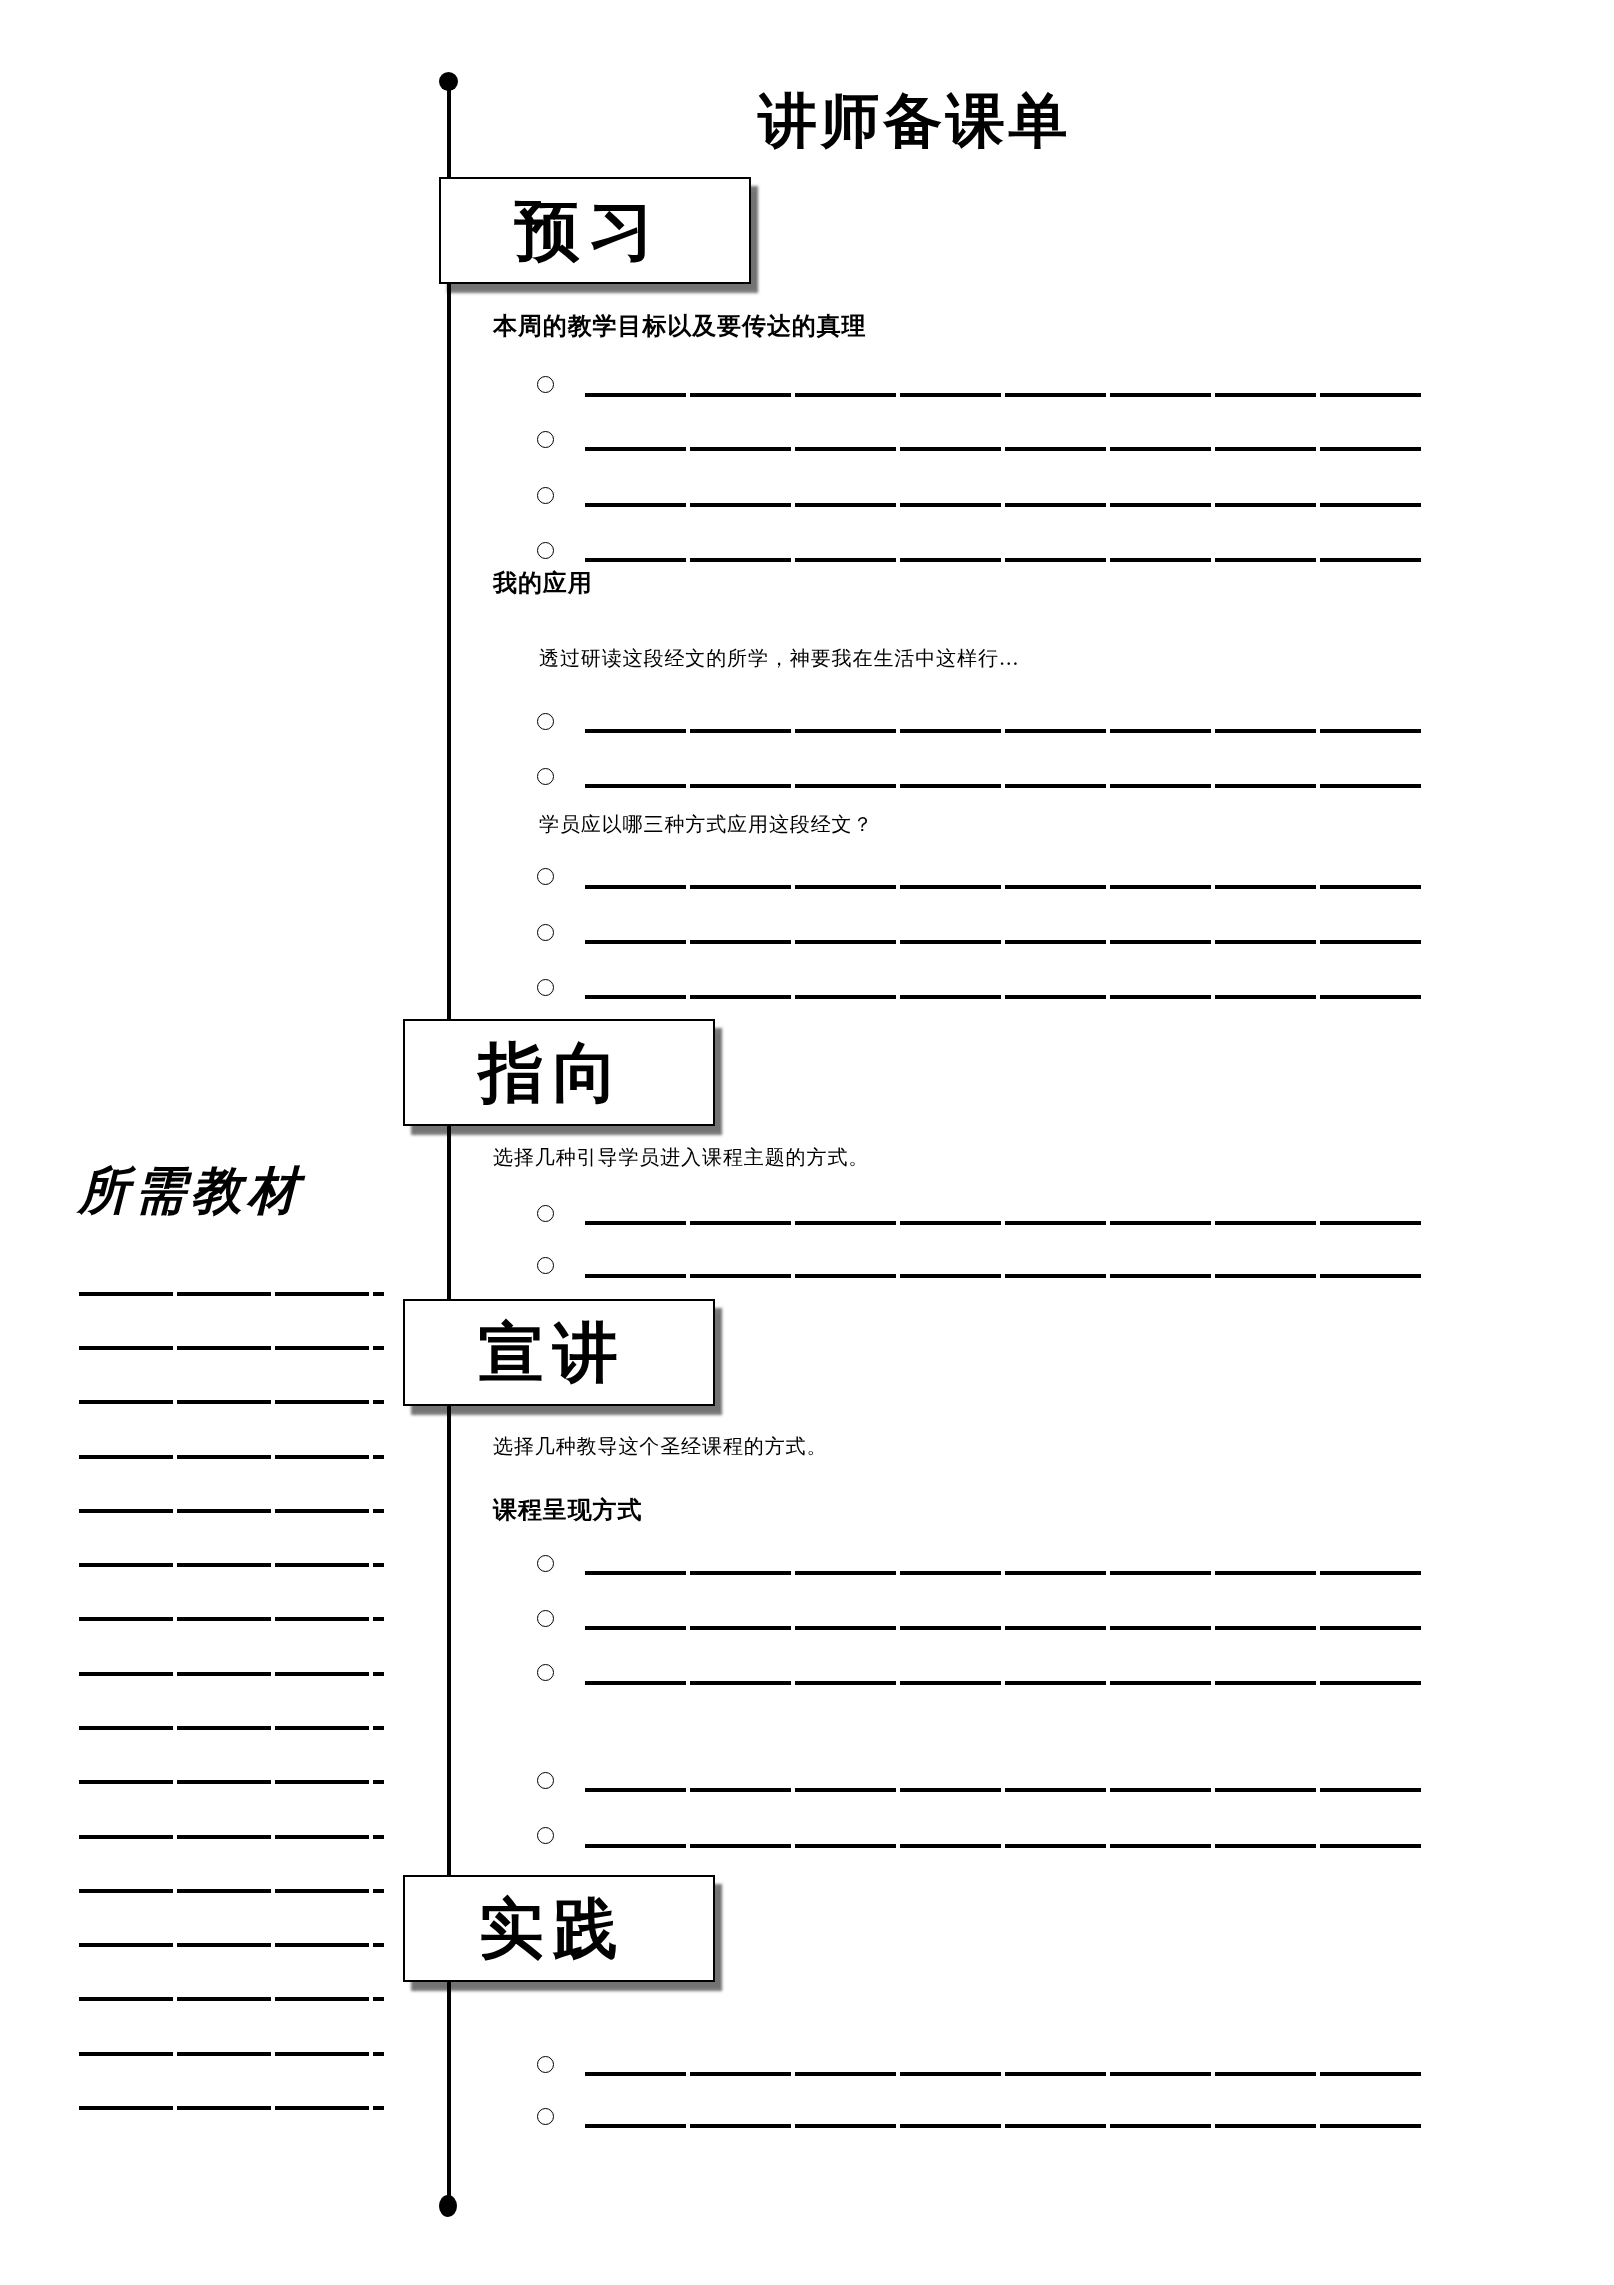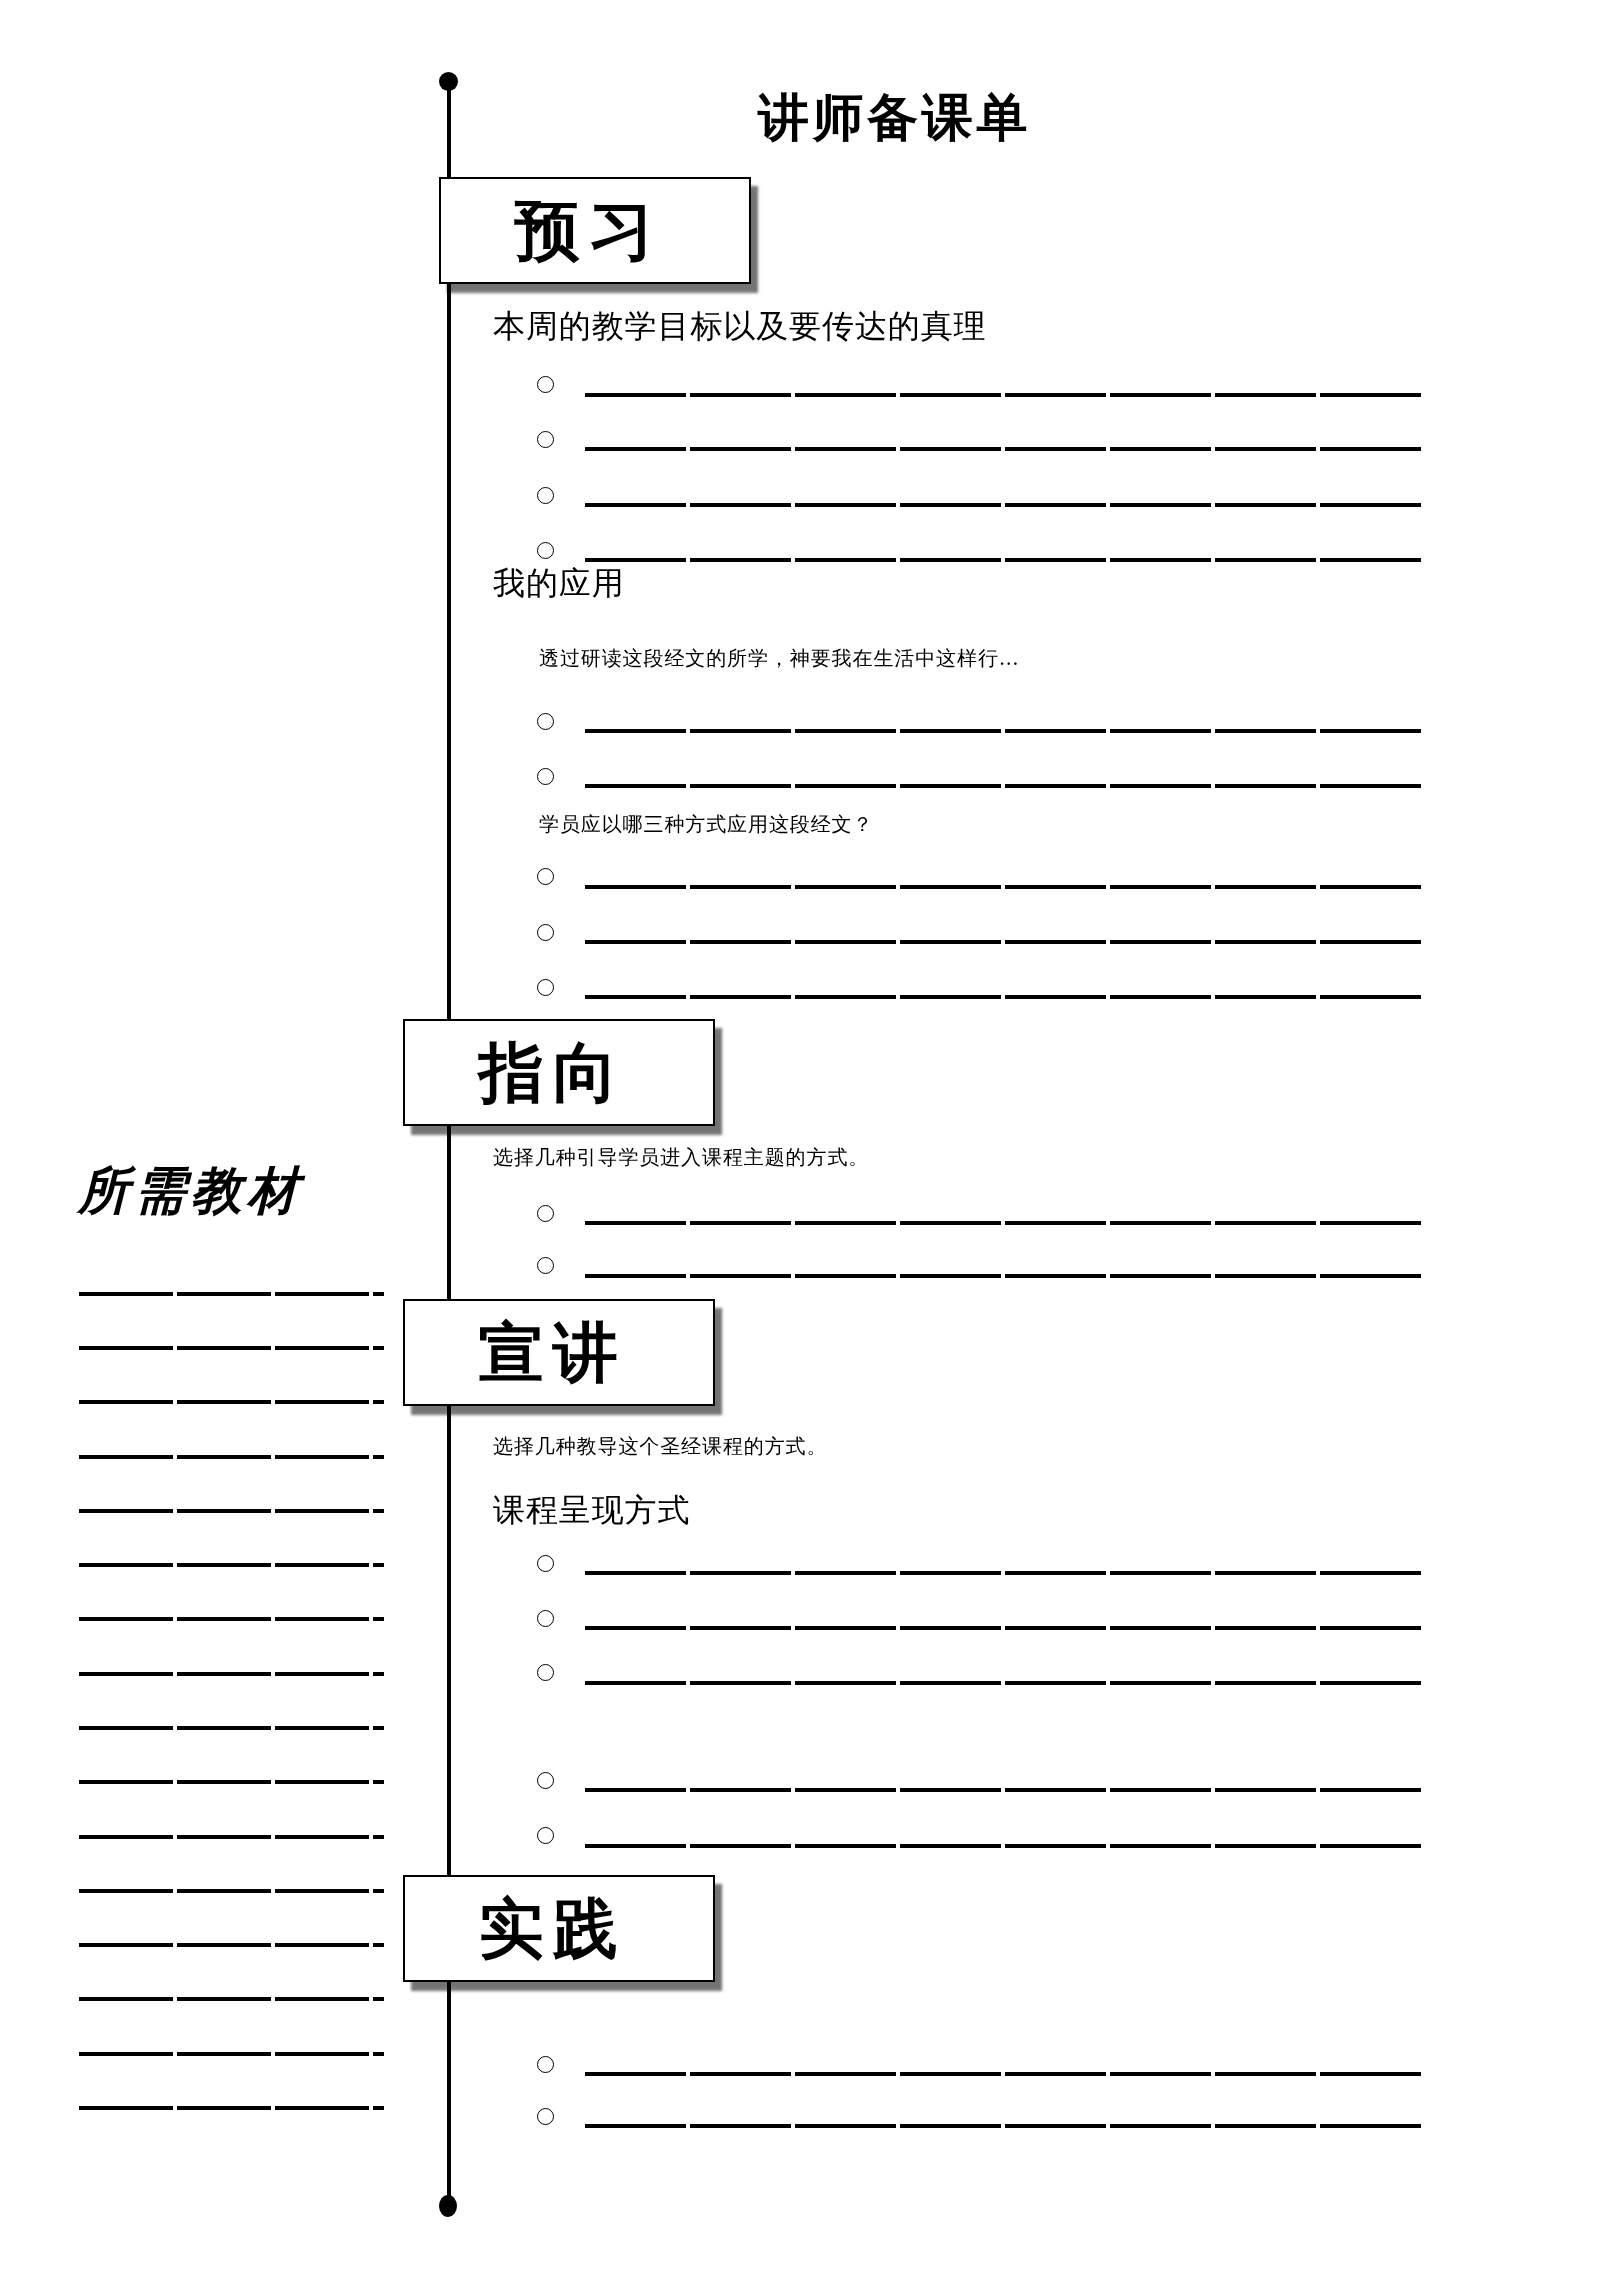--- a/index.html
+++ b/index.html
@@ -18,21 +18,21 @@
   }
   .tdot{
     position:absolute;width:19px;height:19px;border-radius:50%;
     background:#000;
   }
   .tdot.top{left:439px;top:72px;}
   .tdot.bottom{left:439px;top:2195px;width:18px;height:22px;}
   
   .page-title{
     position:absolute;left:758px;top:89px;
-    font-size:51px;line-height:1.1;font-weight:bold;
+    font-size:59px;line-height:1.1;font-weight:bold;
     letter-spacing:3.6px;white-space:nowrap;text-align:right;
   }
   
   .secbox{
     position:absolute;left:403px;width:312px;height:107px;
     background:#fff;border:2.7px solid #000;
     box-shadow:8.1px 9px 2.7px rgba(0,0,0,0.55);
     display:flex;align-items:center;justify-content:center;
     box-sizing:border-box;
   }
@@ -42,21 +42,21 @@
   }
   .box-preview{top:177px;margin-left:36px;}
   .box-direct{top:1019px;}
   .box-teach{top:1299px;}
   .box-practice{top:1875px;}
   
   .txt{
     position:absolute;transform:translateY(-52%);
     white-space:nowrap;line-height:1.25;
   }
-  .h-bold{font-size:32px;font-weight:normal;letter-spacing:0.9px;}
+  .h-bold{font-size:24px;font-weight:bold;letter-spacing:0.9px;}
   .body-txt{font-size:20px;font-weight:normal;letter-spacing:0.9px;}
   
   .bcircle{
     position:absolute;width:15.4px;height:15.4px;
     border:1.8px solid #000;border-radius:50%;background:#fff;
   }
   .bline{
     position:absolute;left:585px;width:836px;height:3.6px;
     background:repeating-linear-gradient(90deg,#000 0 101px,rgba(0,0,0,0) 101px 105px);
   }

